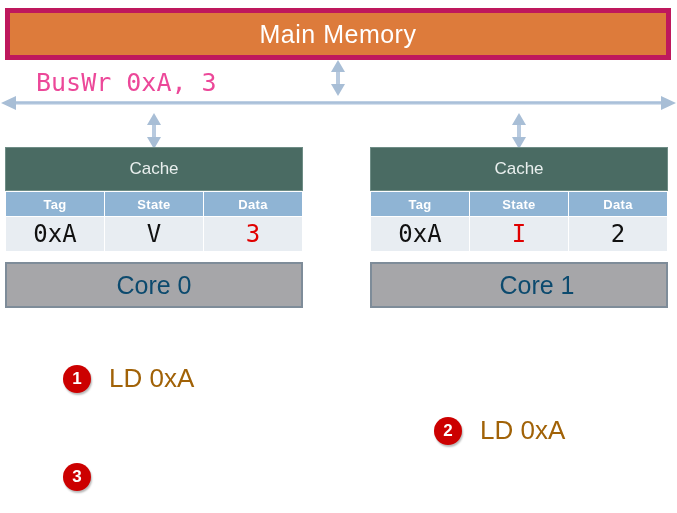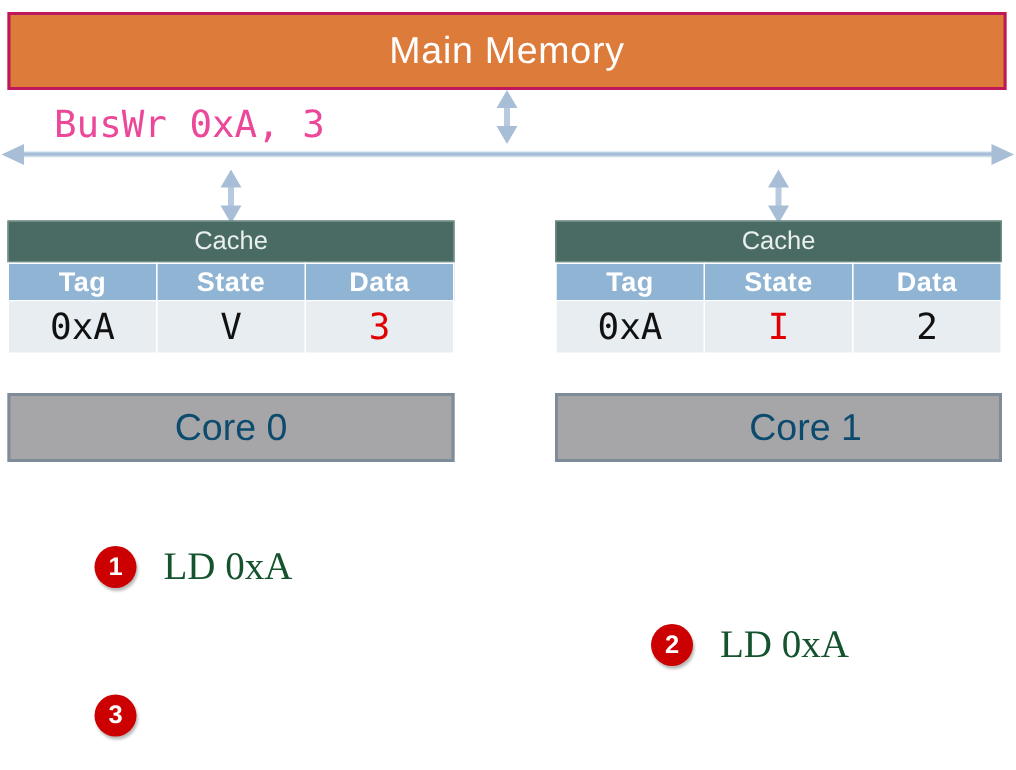--- a/index.html
+++ b/index.html
@@ -17,21 +17,21 @@
 
   
   .main-memory {
     position: absolute;
     left: 5px;
     top: 8px;
     width: 666px;
     height: 52px;
     box-sizing: border-box;
     background: #DD7B3B;
-    border: 2px solid #be185d;
+    border: 5px solid #be185d;
     display: flex;
     align-items: center;
     justify-content: center;
     color: #FFFFFF;
     font-size: 25px;
     letter-spacing: 0.5px;
   }
 
   
   .bus-line {
@@ -60,40 +60,40 @@
   
   .cache-block {
     position: absolute;
     width: 298px;
     box-sizing: border-box;
   }
   .cache-left  { left: 5px;   top: 147px; }
   .cache-right { left: 370px; top: 147px; }
 
   .cache-title {
-    height: 28px;
+    height: 44px;
     box-sizing: border-box;
     background: #4A6B63;
     border: 1px solid #6F8D86;
     color: #E9EFEE;
     font-size: 17px;
     display: flex;
     align-items: center;
     justify-content: center;
     text-align: center;
   }
   .cache-table {
     width: 100%;
     border-collapse: collapse;
     table-layout: fixed;
   }
   .cache-table th {
     background: #8FB4D4;
     color: #FFFFFF;
-    font-size: 18px;
+    font-size: 13px;
     font-weight: bold;
     height: 22px;
     border: 1px solid #FFFFFF;
     letter-spacing: 0.3px;
   }
   .cache-table td {
     background: #E8EDF2;
     height: 32px;
     border: 1px solid #FFFFFF;
     font-family: "DejaVu Sans Mono", monospace;
@@ -137,23 +137,23 @@
     font-size: 17px;
     font-weight: bold;
     display: flex;
     align-items: center;
     justify-content: center;
     box-shadow: 1px 2px 2px rgba(0,0,0,0.28);
     flex: 0 0 auto;
   }
   .instr .text {
     margin-left: 18px;
-    font-family: Liberation Serif, serif;
+    font-family: Liberation Sans, sans-serif;
     font-size: 26px;
-    color: #14532d;
+    color: #a16207;
     white-space: pre;
   }
   .instr-1 { left: 63px;  top: 363px; }
   .instr-2 { left: 434px; top: 415px; }
   .instr-3 { left: 63px;  top: 463px; }
 </style>
 </head>
 <body>
 
 <div class="main-memory">

